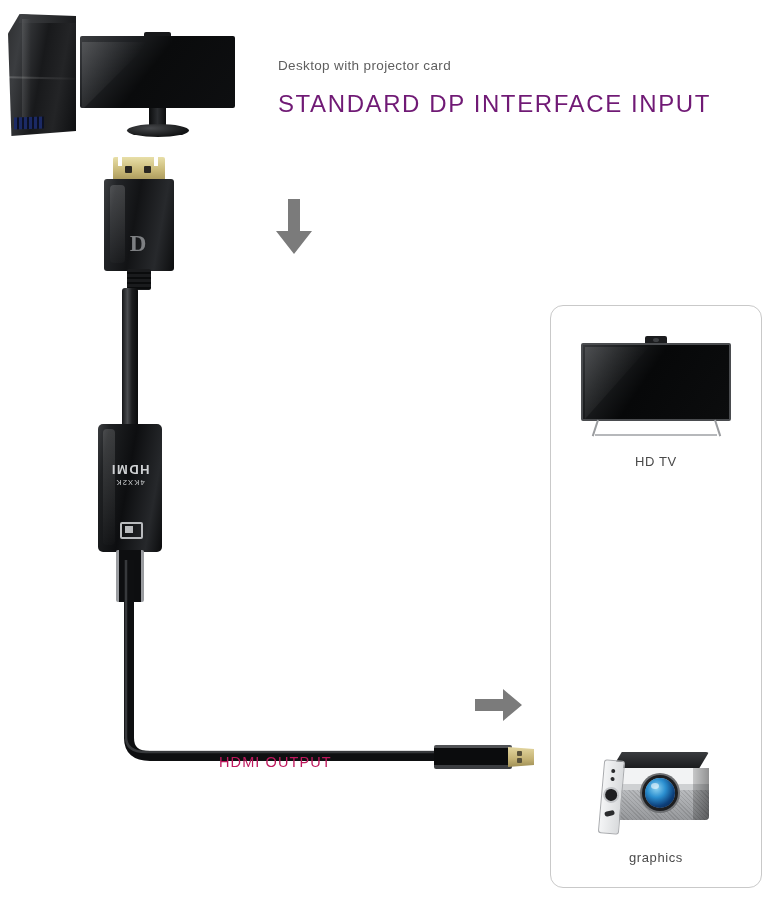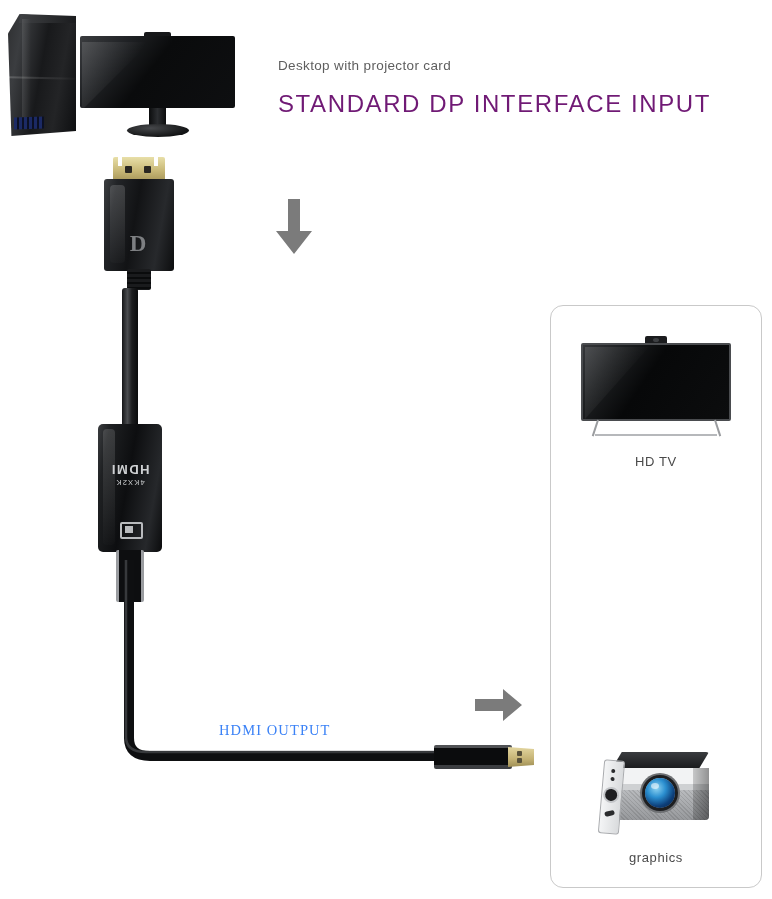--- a/index.html
+++ b/index.html
@@ -92,21 +92,21 @@
   #hdmi-plug{left:434px;top:743px;width:102px;height:28px;}
   .hp-shell{position:absolute;left:0;top:2px;width:78px;height:24px;border-radius:2px;
       background:linear-gradient(180deg,#505255 0 3px,#0b0c0d 3px 20px,#3c3e41 20px 24px);}
   .hp-gold{position:absolute;left:74px;top:4px;width:26px;height:20px;border-radius:0 2px 2px 0;
       background:linear-gradient(180deg,#e3d6a0,#c4b274 60%,#9f8f55);
       clip-path:polygon(0 0,100% 10%,100% 90%,0 100%);}
   .hp-gold:before,.hp-gold:after{content:"";position:absolute;left:9px;width:5px;height:5px;
       background:#57503a;border-radius:1px;}
   .hp-gold:before{top:4px;} .hp-gold:after{top:11px;}
 
-  #hdmi-output-label{left:219px;top:722px;font-size:14.5px;color:#3b82f6;letter-spacing:1.1px;font-family:Liberation Serif, serif;}
+  #hdmi-output-label{left:219px;top:754px;font-size:14.5px;color:#be185d;letter-spacing:1.1px;}
 
   
   #device-panel{left:550px;top:305px;width:212px;height:583px;
       border:1.5px solid #c9c9c9;border-radius:13px;box-sizing:border-box;}
   .dev{position:absolute;width:100%;text-align:center;}
   .dev-caption{font-size:13px;color:#4a4a4a;letter-spacing:.6px;}
 
   
   #dev-hdtv{top:30px;}
   .tv-wrap{position:relative;width:150px;height:100px;margin:0 auto;}

